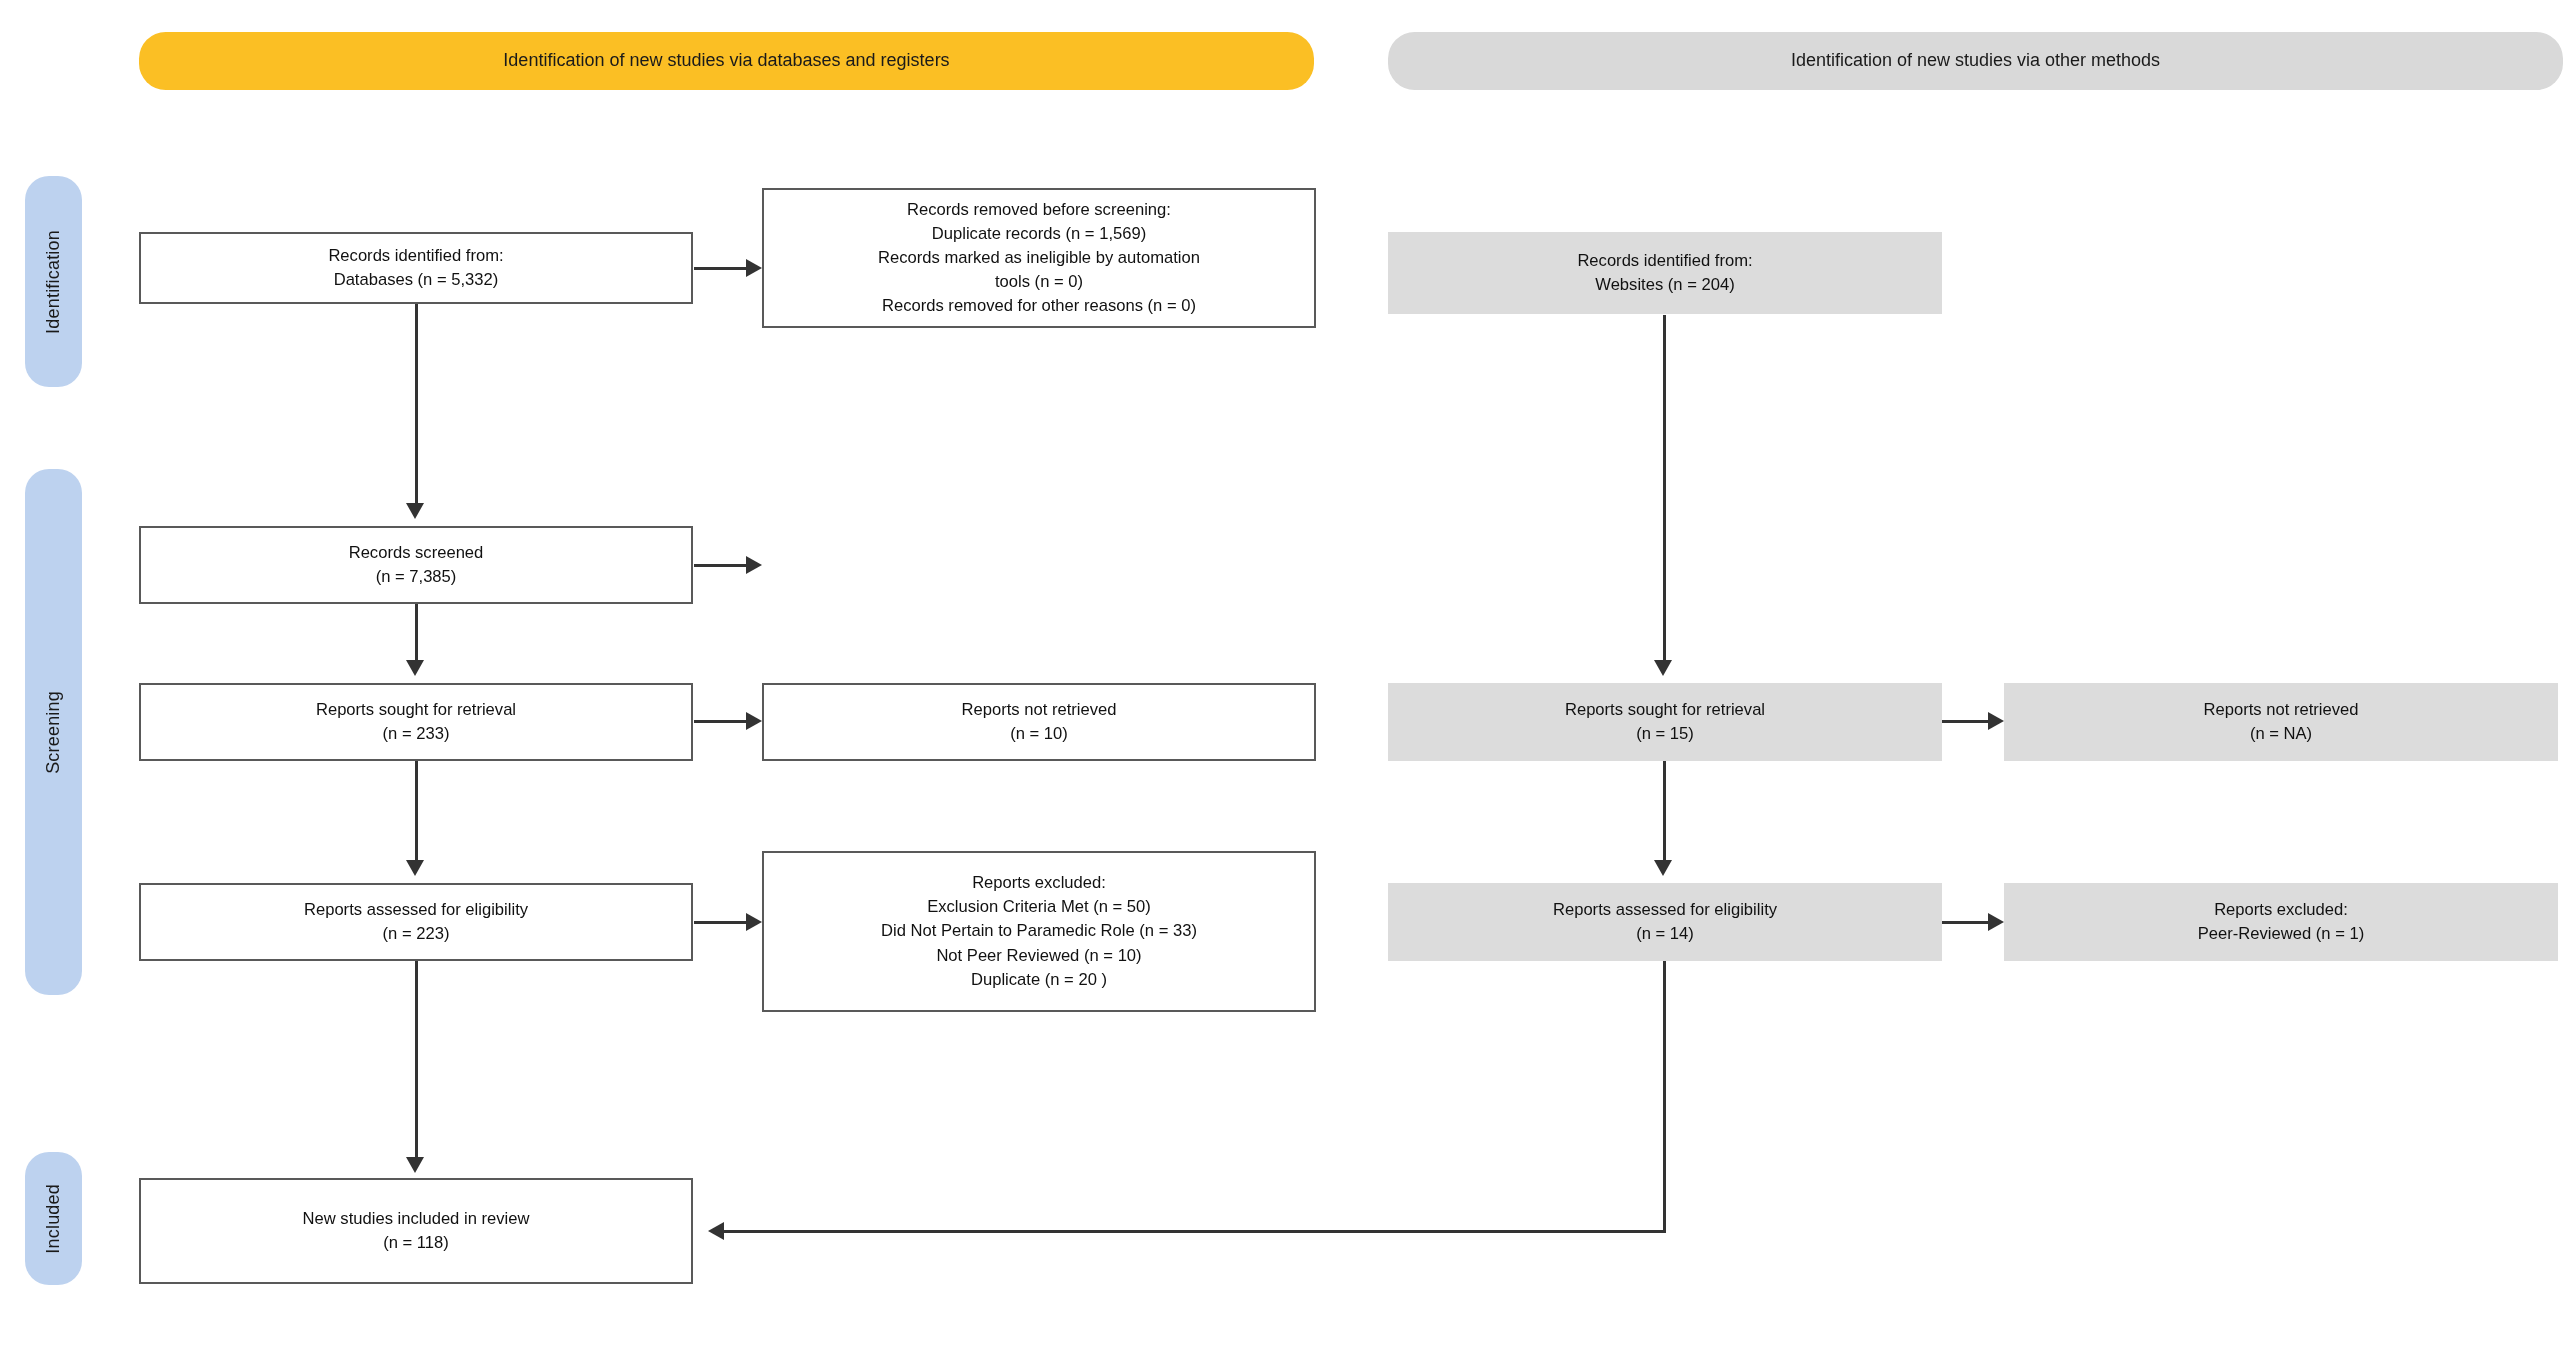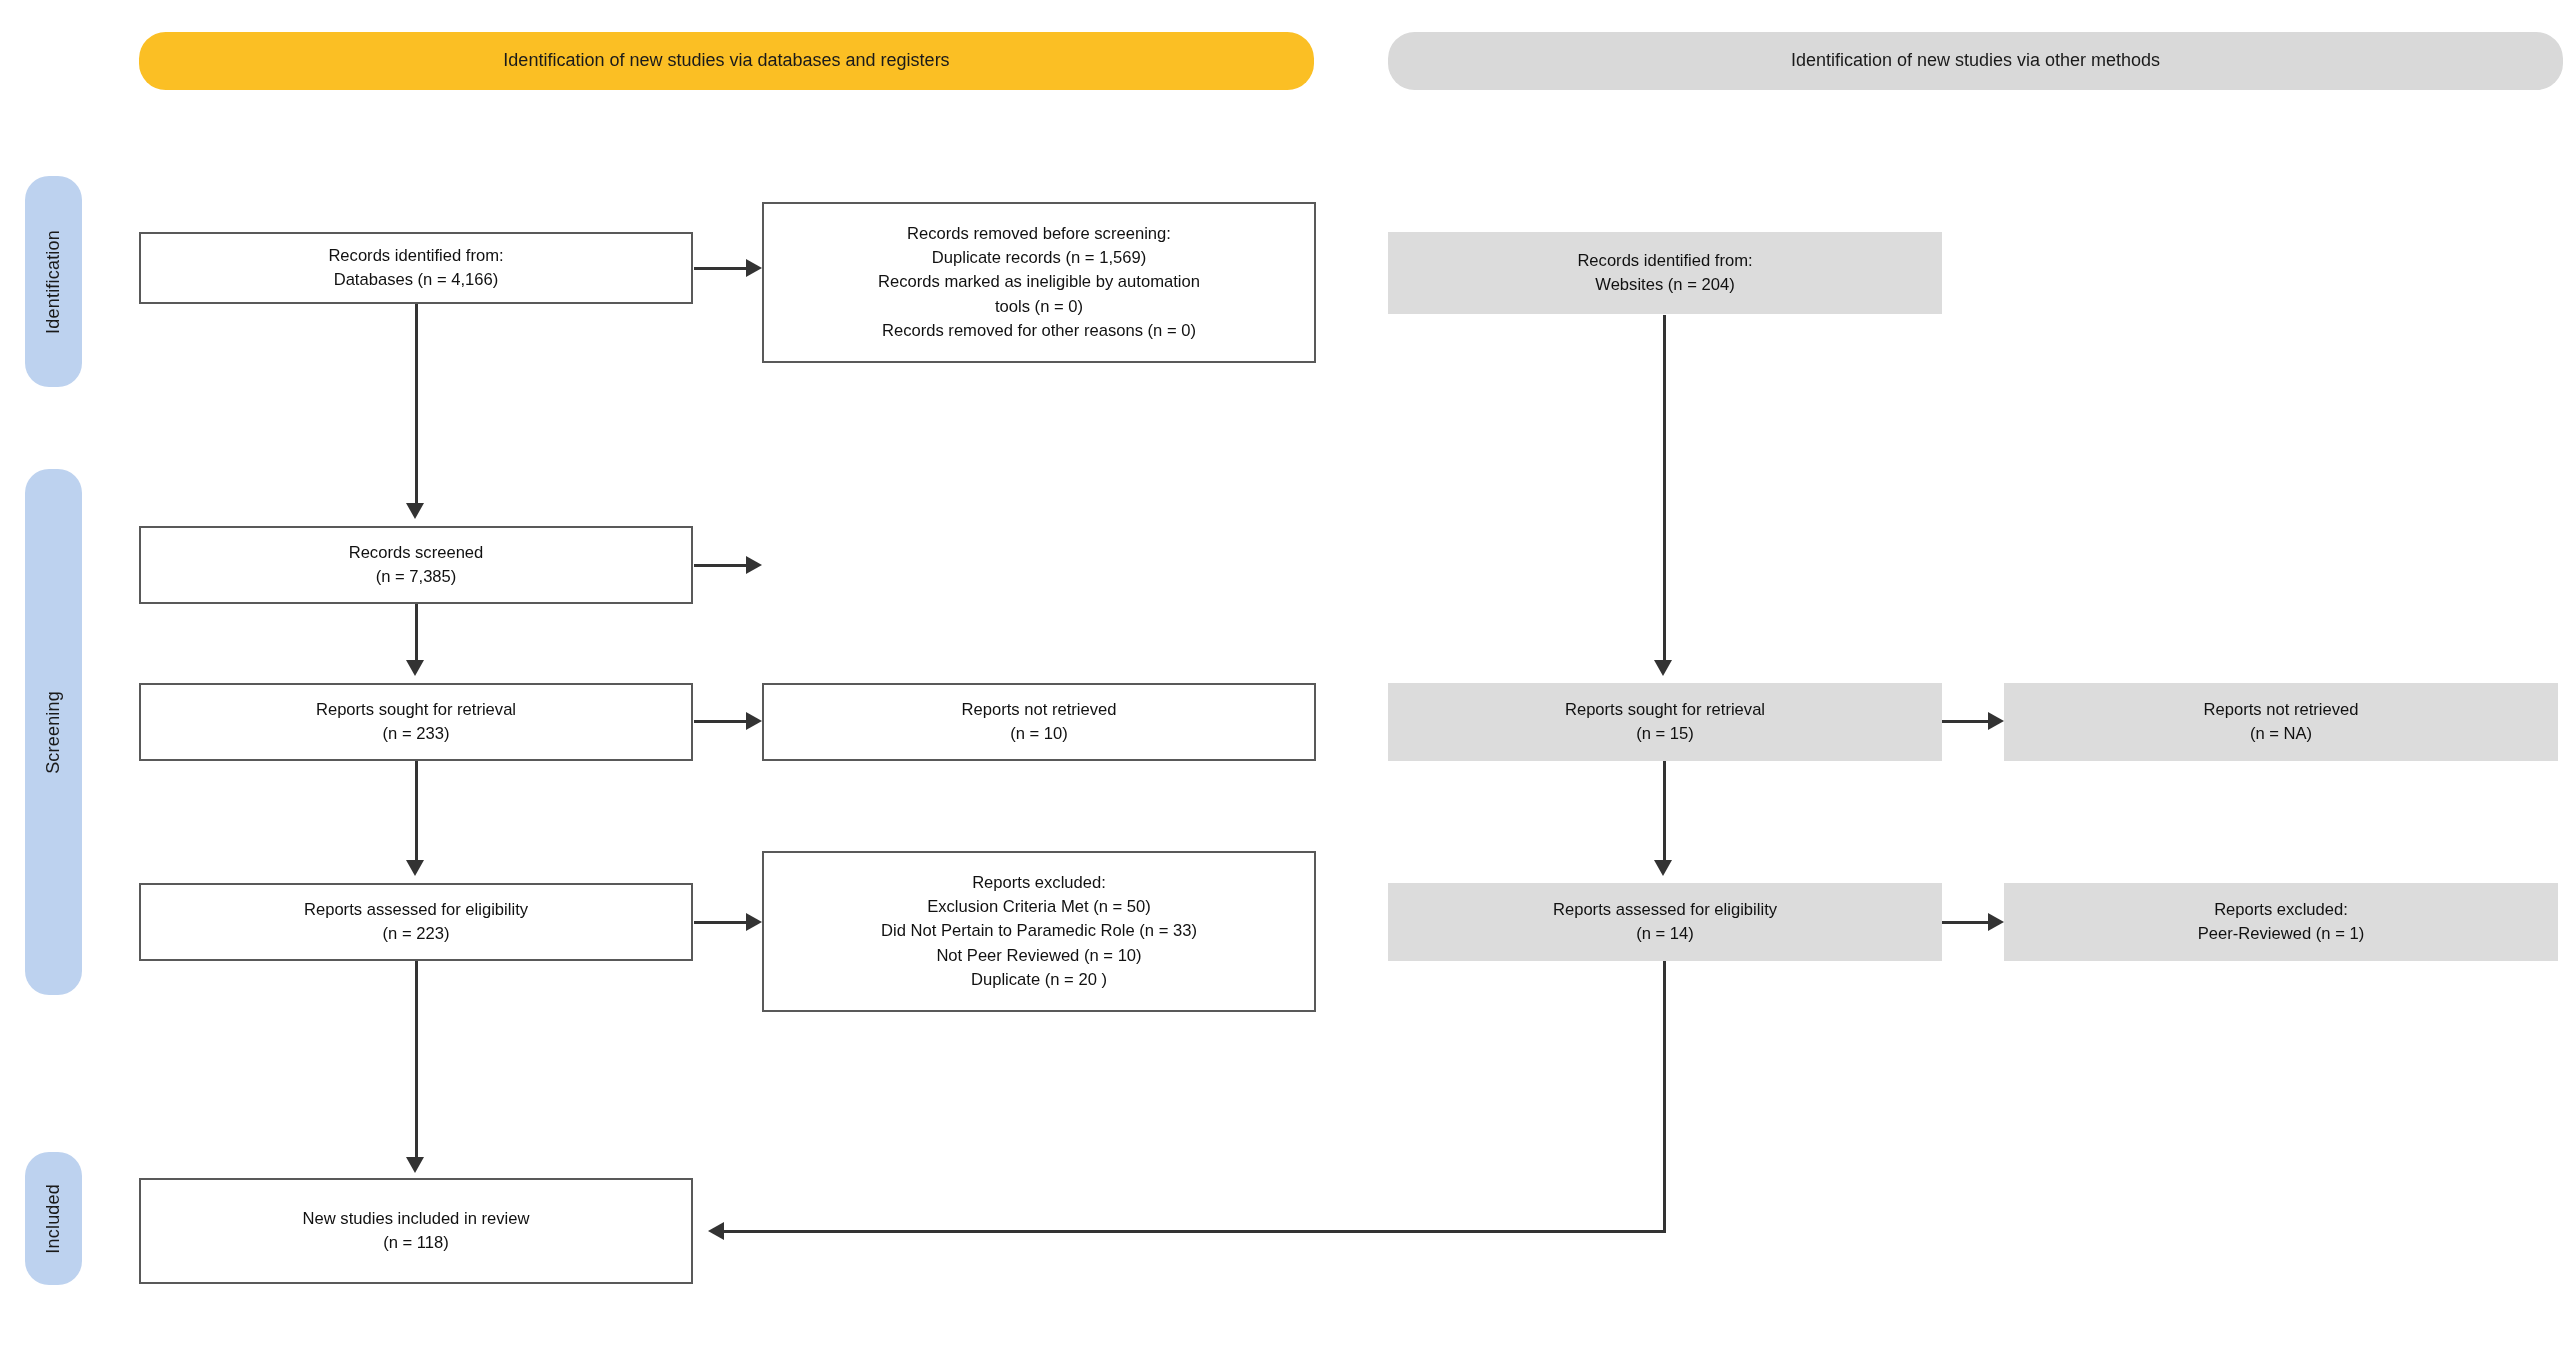--- a/index.html
+++ b/index.html
@@ -115,25 +115,25 @@
     <span>Screening</span>
   </div>
 
   <div class="phase" style="left:25px;top:1152px;width:57px;height:133px;">
     <span>Included</span>
   </div>
 
   <div class="box box-white" style="left:139px;top:232px;width:554px;height:72px;">
     <div class="lines">
       <div>Records identified from:</div>
-      <div>Databases (n = 4,166)</div>
-    </div>
-  </div>
-
-  <div class="box box-white" style="left:762px;top:202px;width:554px;height:161px;">
+      <div>Databases (n = 5,332)</div>
+    </div>
+  </div>
+
+  <div class="box box-white" style="left:762px;top:188px;width:554px;height:140px;">
     <div class="lines">
       <div>Records removed before screening:</div>
       <div>Duplicate records (n = 1,569)</div>
       <div>Records marked as ineligible by automation</div>
       <div>tools (n = 0)</div>
       <div>Records removed for other reasons (n = 0)</div>
     </div>
   </div>
 
   <div class="box box-white" style="left:139px;top:526px;width:554px;height:78px;">

